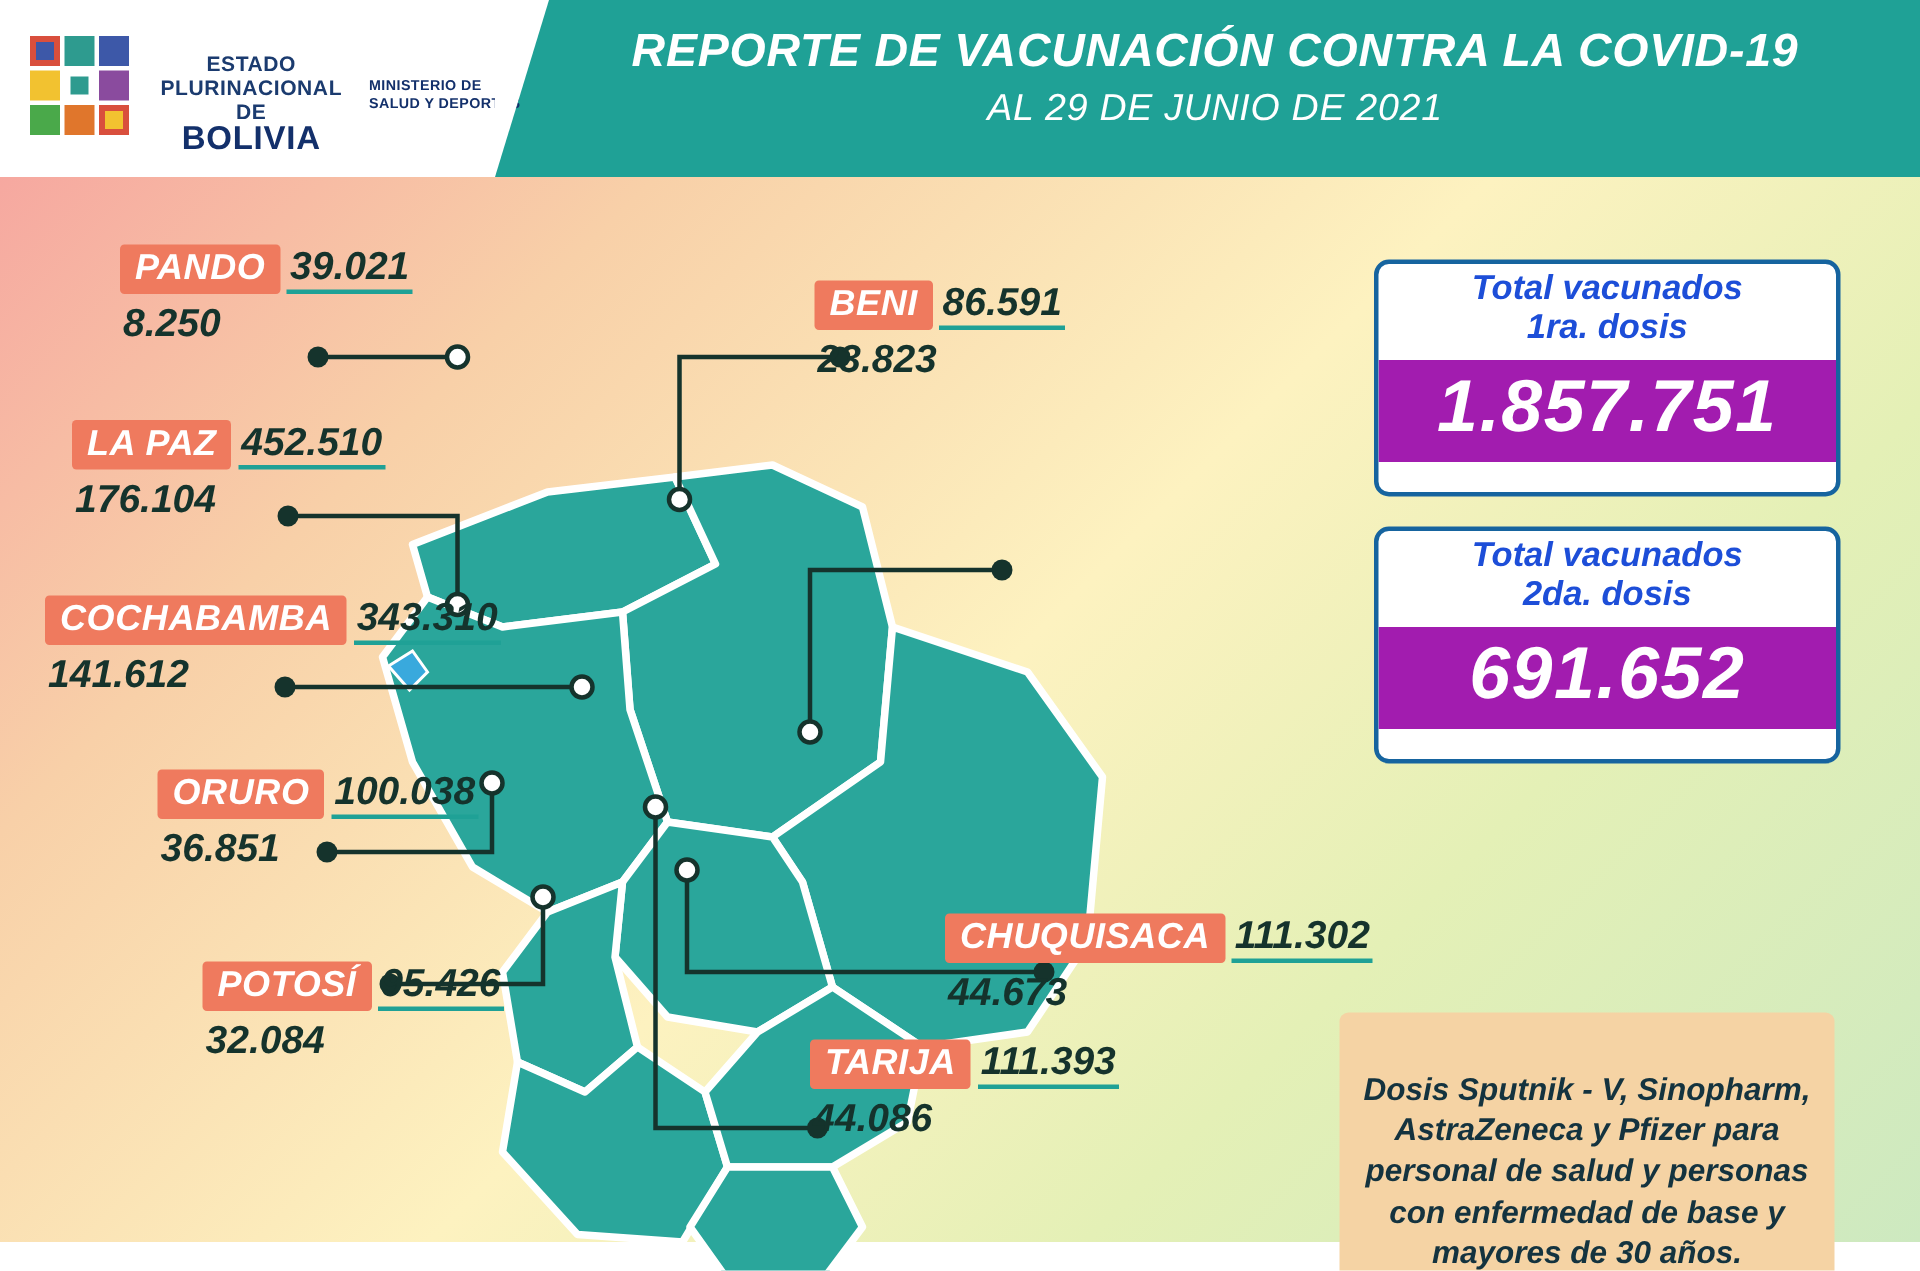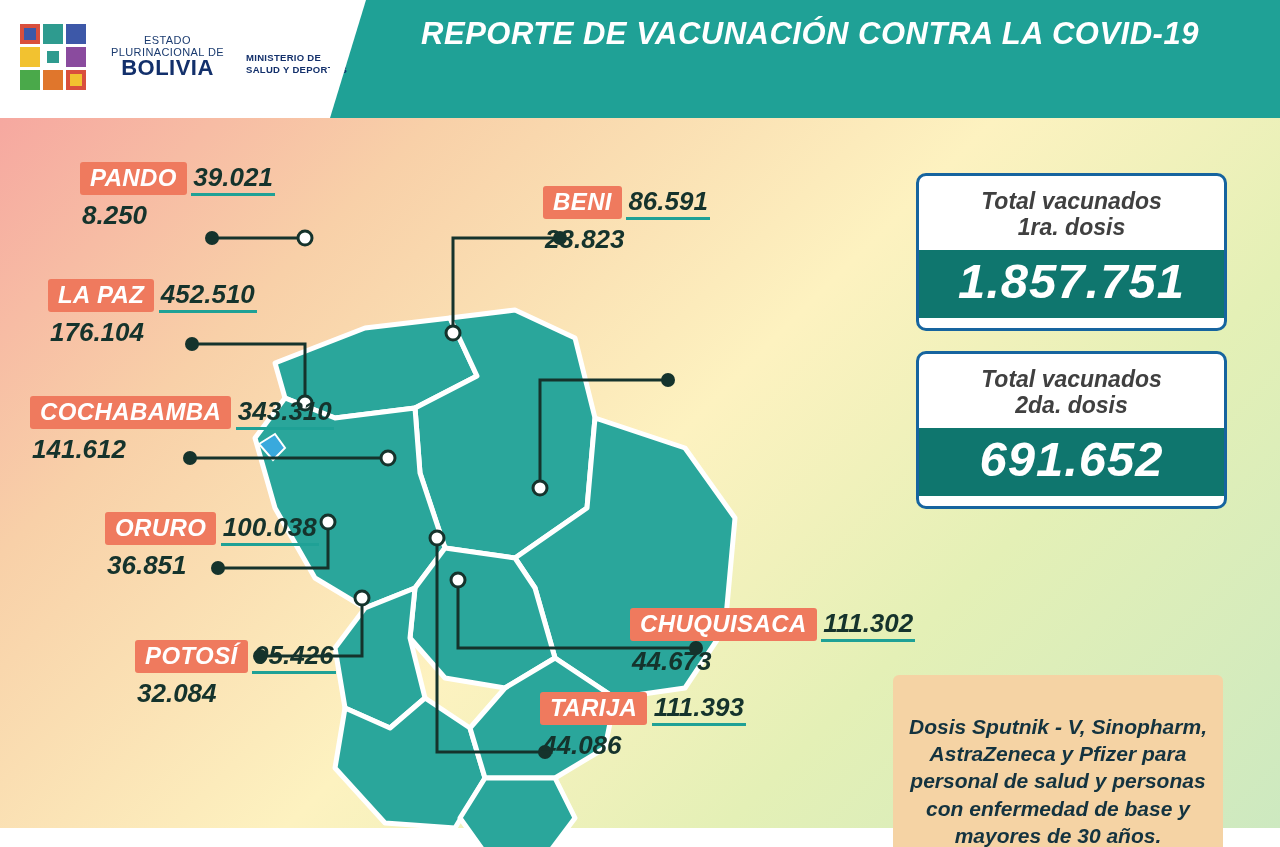--- a/index.html
+++ b/index.html
@@ -20,21 +20,21 @@
     content:"";position:absolute;right:-36px;top:0;width:0;height:0;
     border-top:118px solid #ffffff;border-right:36px solid transparent;
   }
   .logo-emblem{
     position:absolute;left:18px;top:22px;width:72px;height:72px;
   }
   .bolivia-block{
     position:absolute;left:100px;top:34px;width:135px;text-align:center;
   }
   .bolivia-sub{
-    font-size:11px;letter-spacing:.4px;color:#1b3b6f;font-weight:normal;
+    font-size:14px;letter-spacing:.4px;color:#1b3b6f;font-weight:bold;
     font-family:"Liberation Sans", sans-serif;
     text-align:center;
   }
   .bolivia-main{
     font-size:22px;font-weight:bold;color:#13306b;letter-spacing:.5px;line-height:.95;
   }
   .ministerio{
     position:absolute;left:246px;top:52px;width:110px;
     font-size:9.5px;font-weight:bold;color:#13306b;line-height:1.25;letter-spacing:.3px;
   }
@@ -73,25 +73,25 @@
     display:block;padding:2px;margin-top:2px;
   }
   .dept.right .name,.dept.right .v1,.dept.right .v2{text-align:left;}
 
   
   .card{
     position:absolute;background:#ffffff;border:3px solid #16649f;border-radius:10px;
     overflow:hidden;
   }
   .card .cap{
-    text-align:center;color:#404040;font-weight:bold;font-style:italic;
-    font-size:23px;line-height:1.15;padding:12px 6px 9px 6px;
+    text-align:center;color:#1d4ed8;font-weight:bold;font-style:italic;
+    font-size:23px;line-height:1.15;padding:2px 6px 9px 6px;
   }
   .card .val{
-    background:#0f766e;color:#ffffff;font-weight:bold;font-style:italic;
+    background:#a21caf;color:#ffffff;font-weight:bold;font-style:italic;
     font-size:49px;text-align:center;padding:3px 0 9px 0;letter-spacing:1px;
   }
   .note{
     position:absolute;left:893px;top:557px;width:330px;height:212px;
     background:#f5d3a4;border-radius:6px;
     display:flex;align-items:center;justify-content:center;
   }
   .note p{
     margin:0;text-align:center;color:#14333f;font-style:italic;font-weight:bold;
     font-size:21px;line-height:1.3;padding:0 14px;
@@ -121,20 +121,21 @@
       </svg>
     </div>
     <div class="bolivia-block">
       <div class="bolivia-sub">ESTADO PLURINACIONAL DE</div>
       <div class="bolivia-main">BOLIVIA</div>
     </div>
     <div class="ministerio">MINISTERIO DE SALUD Y DEPORTES</div>
   </div>
   <div class="header-title">
     <div class="t1">REPORTE DE VACUNACIÓN CONTRA LA COVID-19</div>
+    <div class="t2">AL 29 DE JUNIO DE 2021</div>
   </div>
 </div>
 
 <div class="stage">
 
   <div class="map-wrap">
     <svg width="560" height="600" viewBox="0 0 560 600">
       <g fill="#2aa69b" stroke="#ffffff" stroke-width="5" stroke-linejoin="round">
 
         <path d="M60,105 L150,70 L235,60 L262,118 L200,150 L120,160 L70,140 Z"></path>

